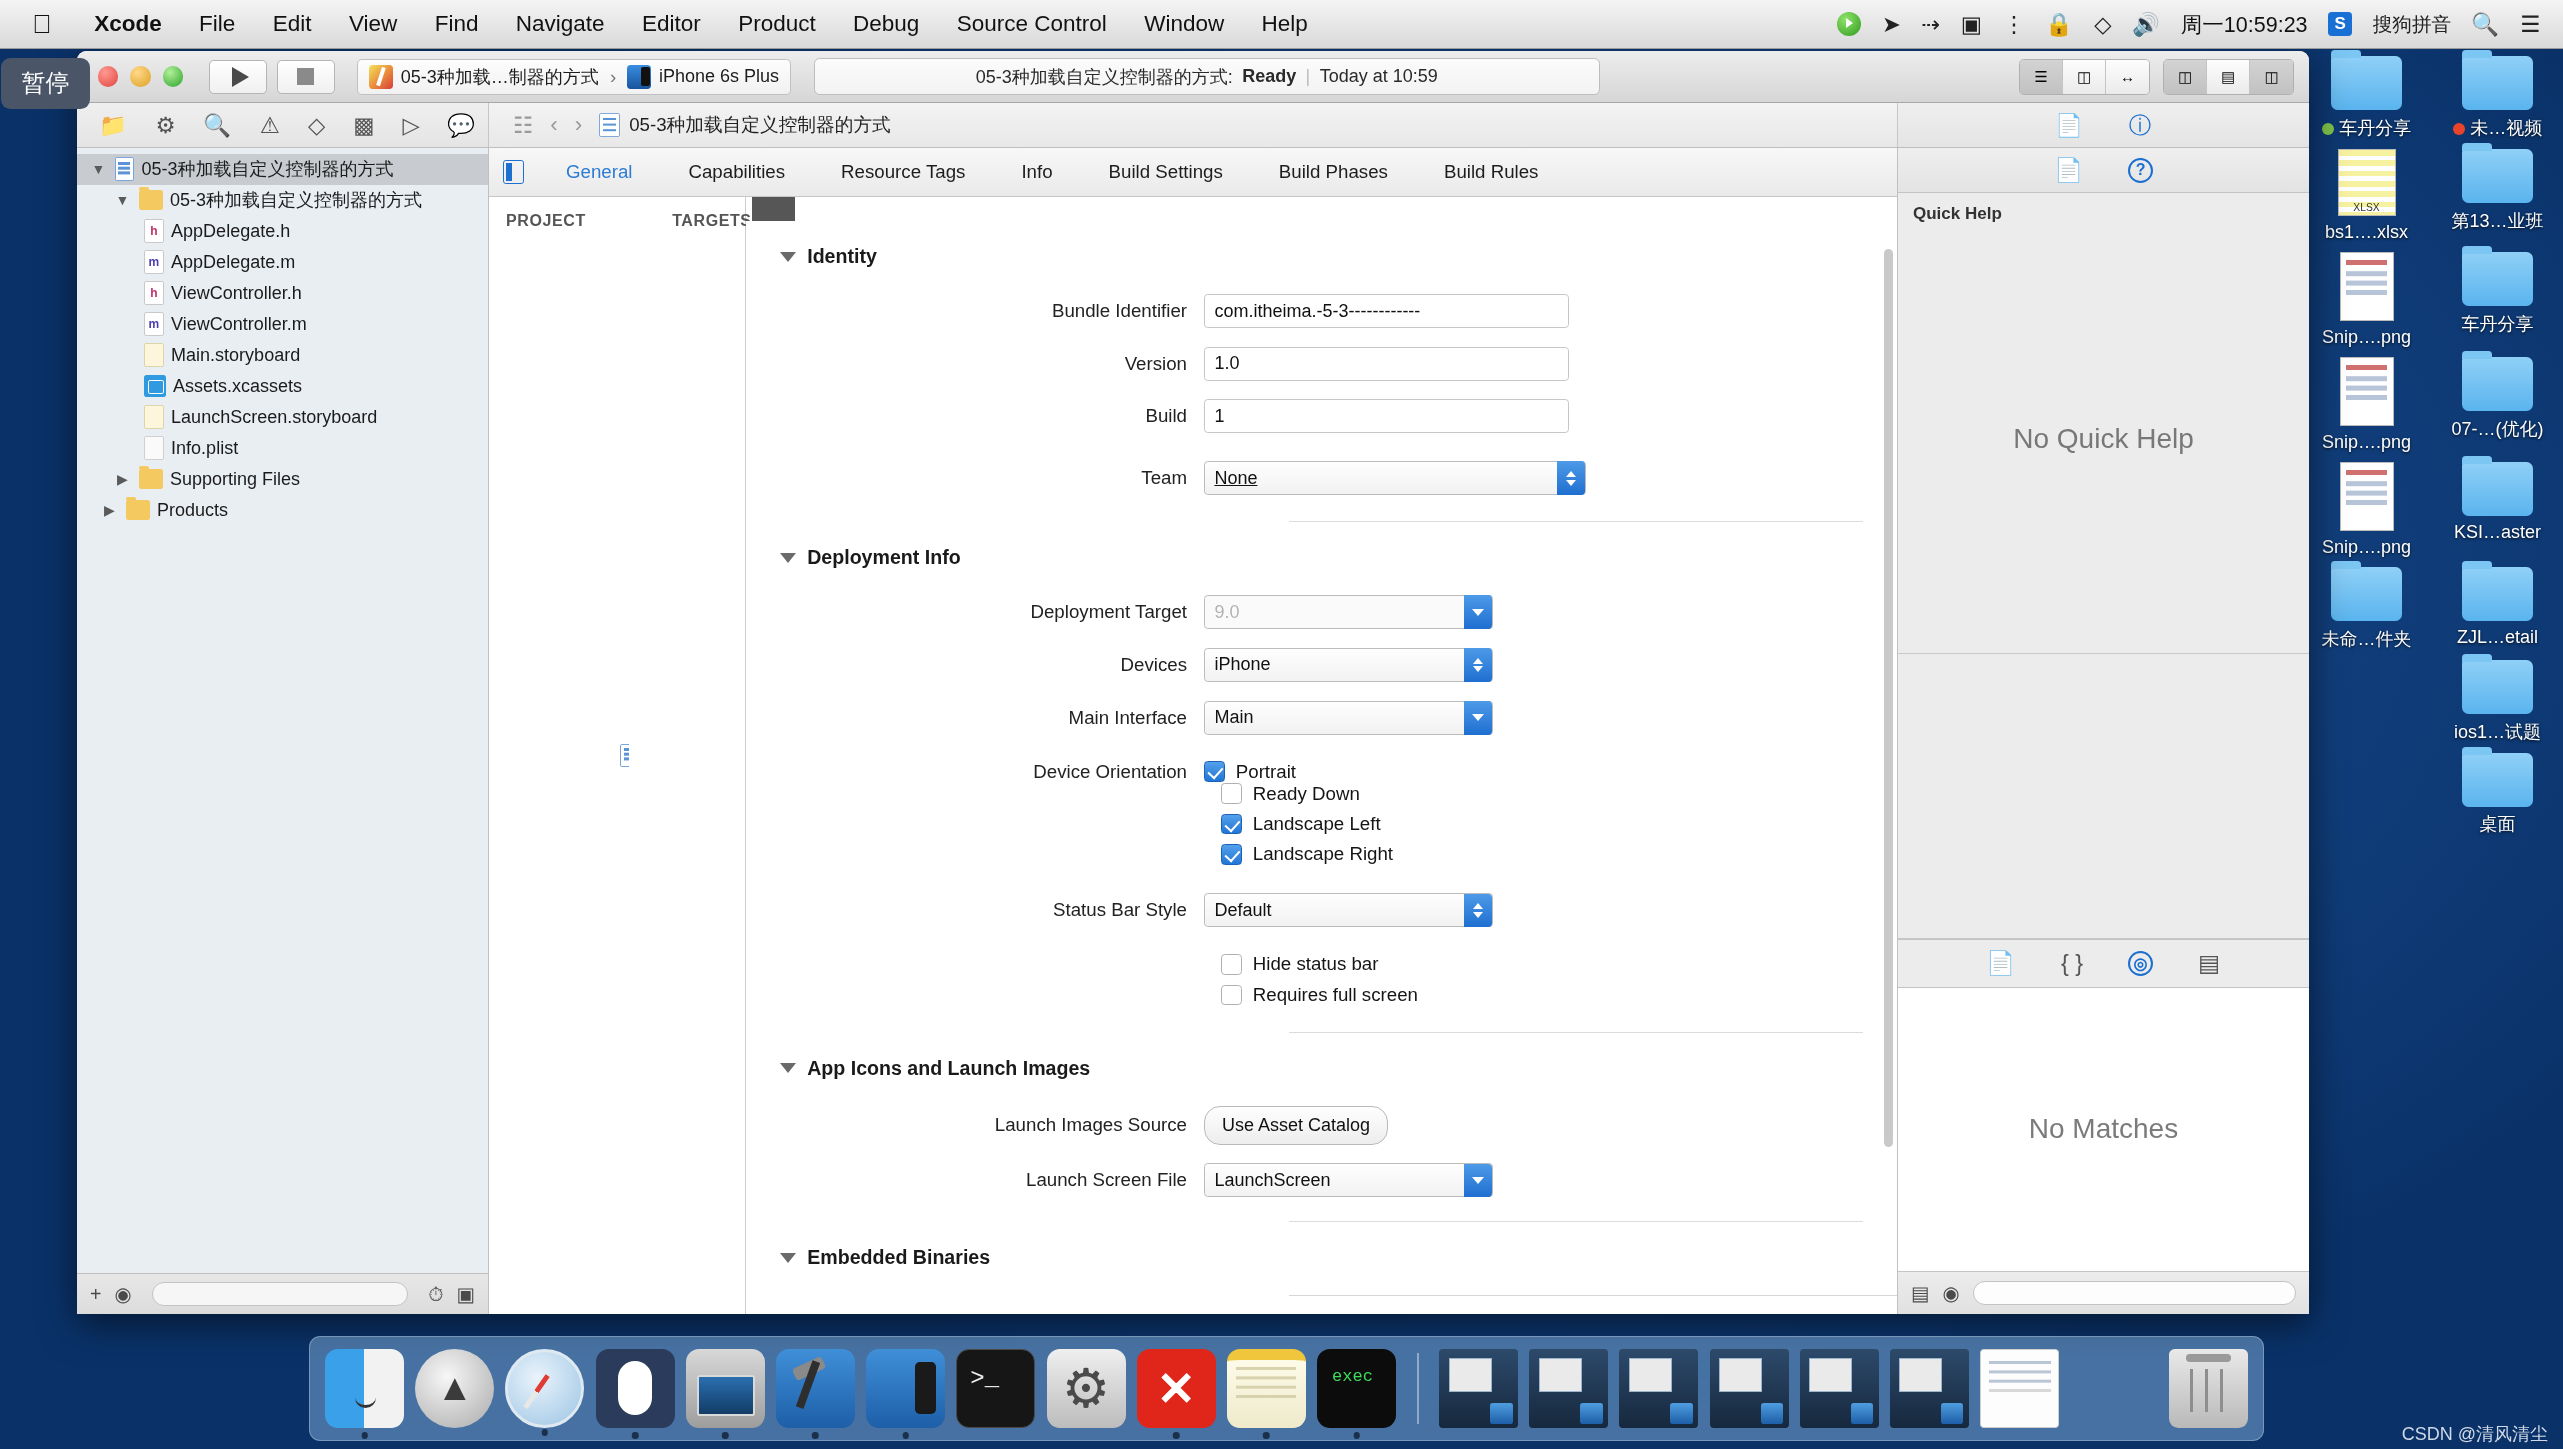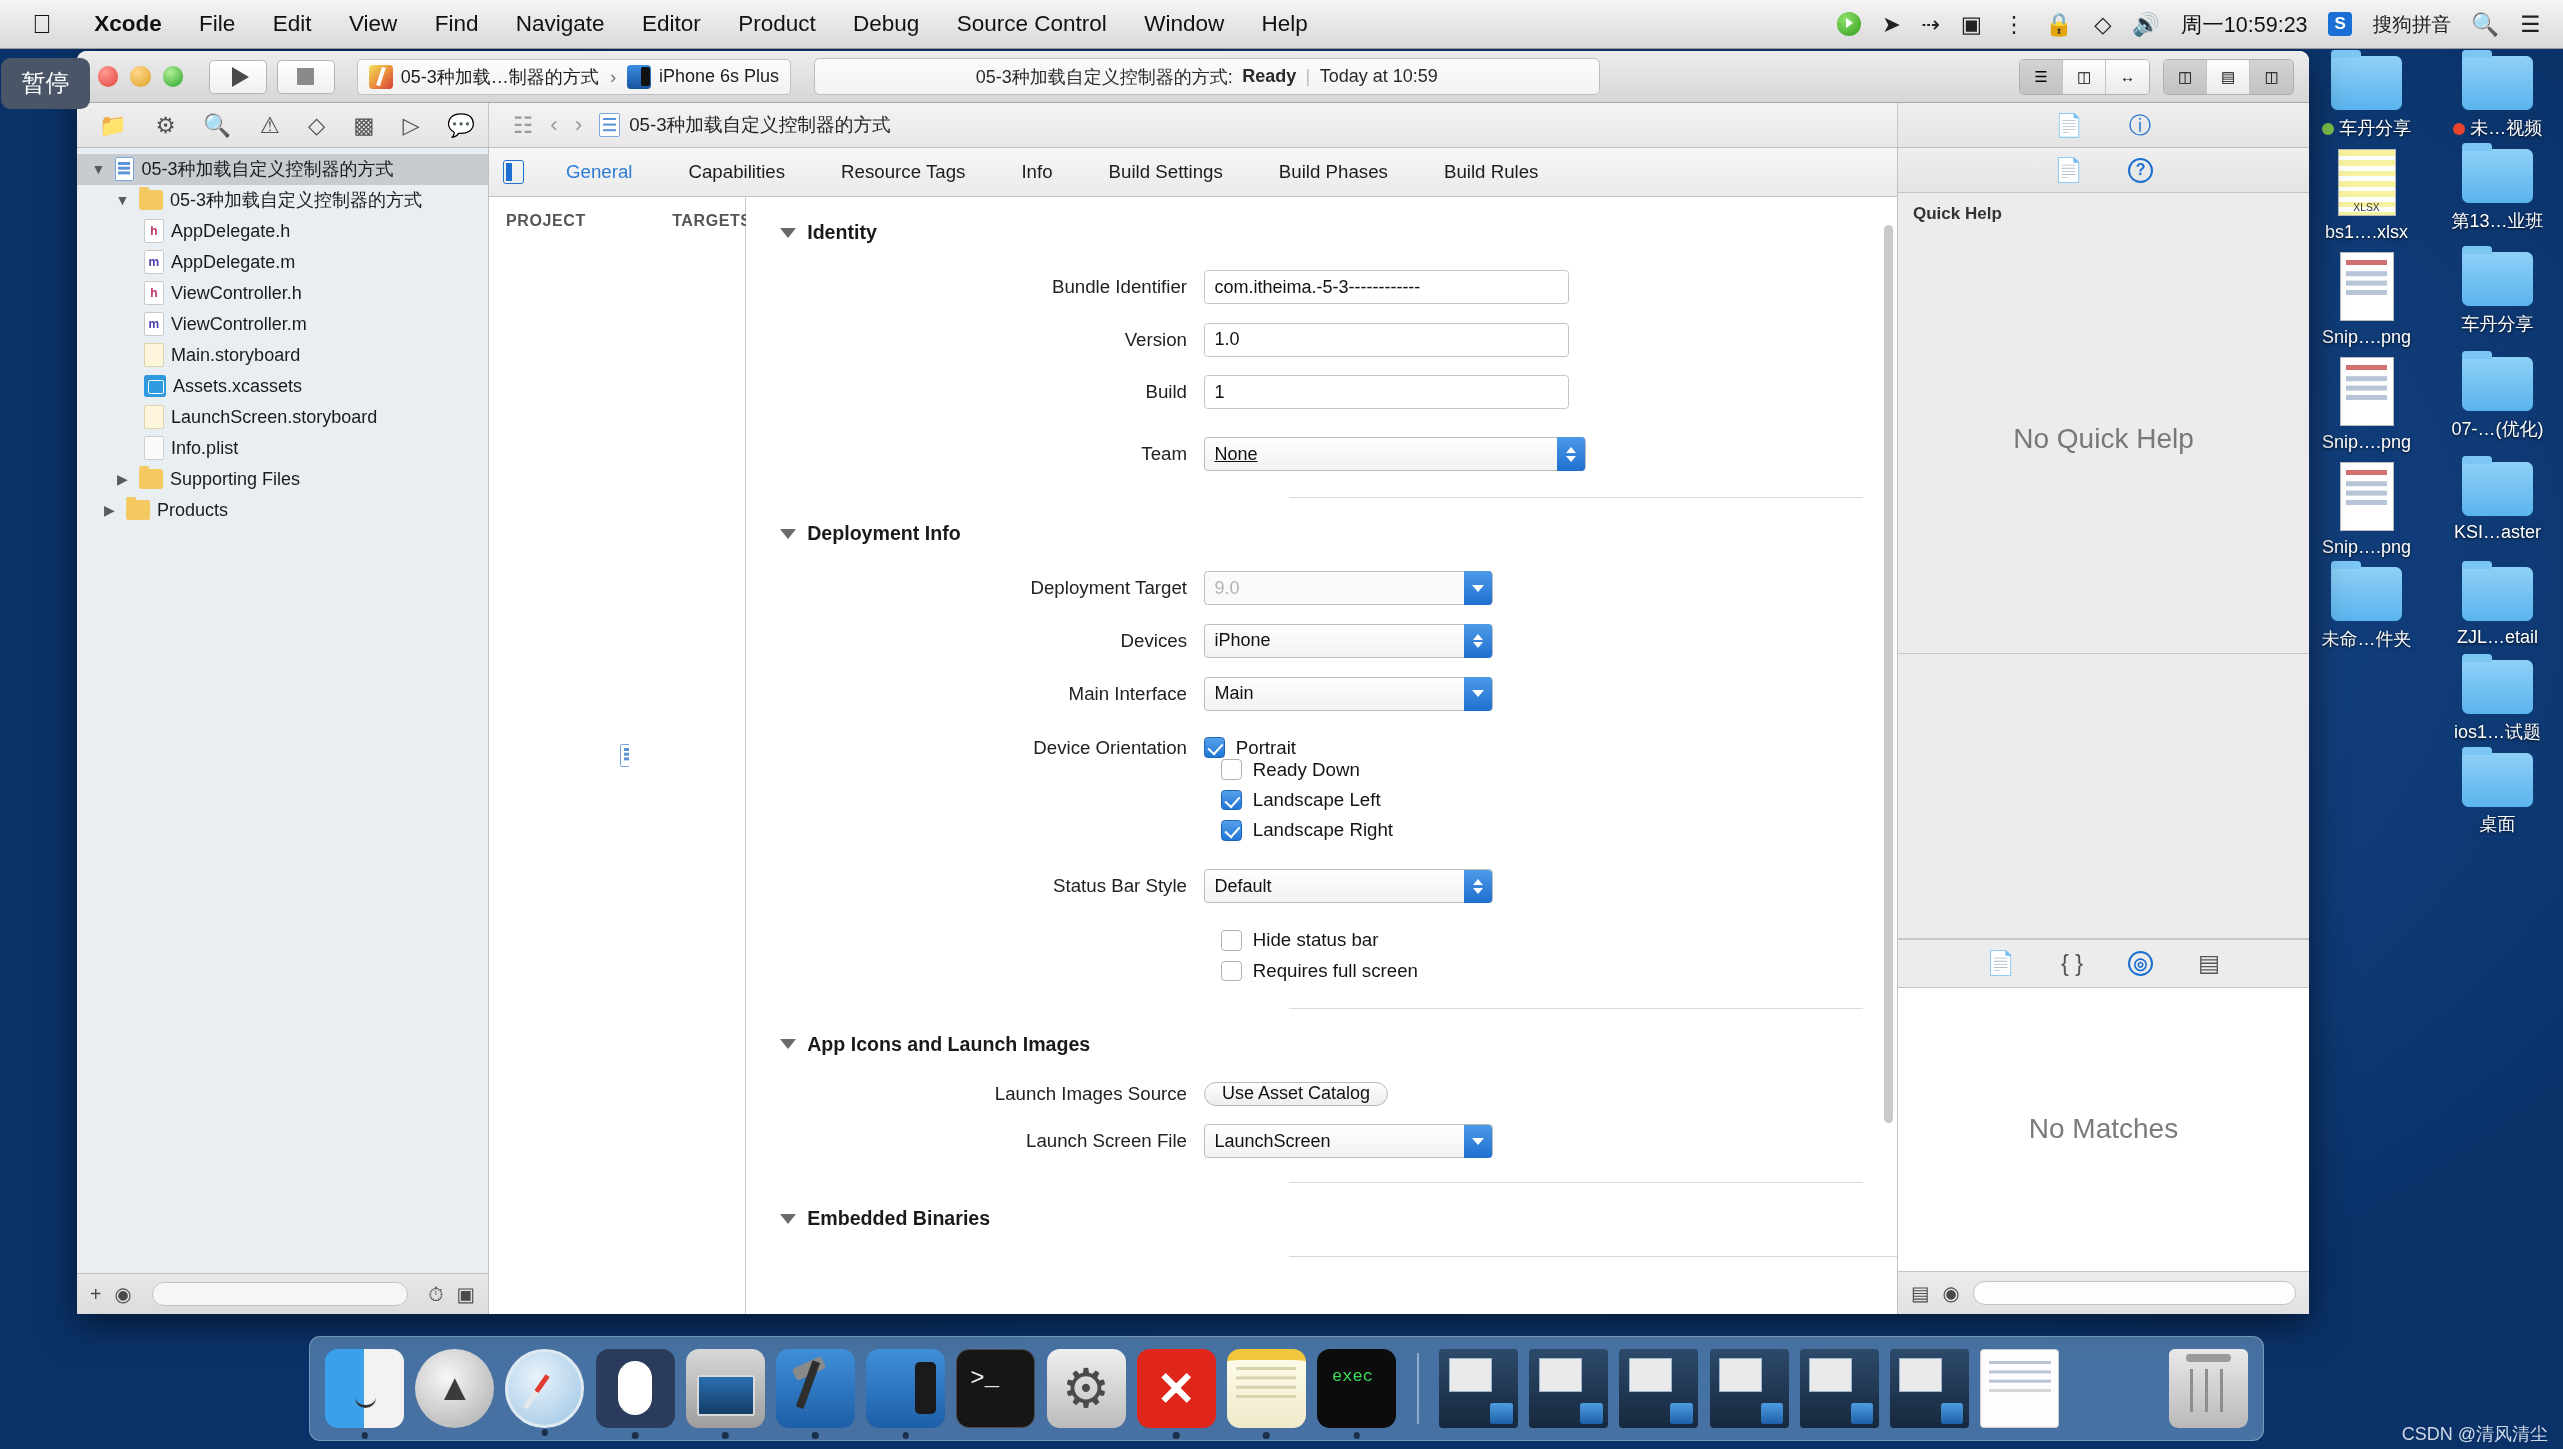--- a/index.html
+++ b/index.html
@@ -148,21 +148,21 @@
   .etab.active{color:#2c7bd4;}
   #ed-split{flex:1;display:flex;min-height:0;}
   #proj-list{width:257px;background:#fff;border-right:0.9px solid #cfcfcf;display:flex;}
   .pl-head{font-size:16px;font-weight:bold;color:#555;letter-spacing:0.6px;padding:15px 0 7.5px 17px;}
   .pl-row{display:flex;align-items:center;gap:9.4px;padding:7.5px 9.4px 7.5px 34px;font-size:17px;color:#1d1d1d;white-space:nowrap;overflow:hidden;}
   .pl-row.sel{background:#565656;color:#fff;}
   .pl-div{height:0.9px;background:#dcdcdc;margin:5.6px 13px;}
   #pl-footer{margin-top:auto;height:43px;border-top:0.9px solid #d0d0d0;background:linear-gradient(#f0f0f0,#e4e4e4);display:flex;align-items:center;padding:0 11.2px;gap:15px;font-size:20.6px;color:#4a4a4a;}
   .pl-filter{flex:1;height:24px;background:#fdfdfd;border:0.9px solid #c3c3c3;border-radius:12px;margin-left:7.5px;}
 
-  #gen-pane{flex:1;overflow:hidden;position:relative;background:#fff;padding:0;}
+  #gen-pane{flex:1;overflow:hidden;position:relative;background:#fff;padding:0;margin-top:24px;}
   #gen-inner{padding:24px 0 0 0;}
   .sec-head{display:flex;align-items:center;gap:11.2px;padding:0 0 0 34px;font-size:19.6px;font-weight:bold;color:#1a1a1a;margin-bottom:26px;}
   .tri{width:0;height:0;border-left:8.4px solid transparent;border-right:8.4px solid transparent;border-top:10.3px solid #6a6a6a;}
   .frow{display:flex;align-items:center;margin-bottom:18.7px;}
   .flabel{width:458px;text-align:right;padding-right:17px;font-size:18.7px;color:#222;}
   .finput{
     width:313px;height:34px;background:#fff;border:0.9px solid #c6c6c6;border-radius:3.7px;
     display:flex;align-items:center;padding:0 9.4px;font-size:18px;color:#111;
   }
   .fsel{
@@ -186,21 +186,21 @@
   .fsel.w390{width:382px;text-decoration:underline;}
   .finput.w390{width:365px;}
   .cbrow{display:flex;align-items:center;gap:11.2px;margin-bottom:8.4px;}
   .cb{width:20.6px;height:20.6px;border:0.9px solid #b0b0b0;border-radius:3.7px;background:#fff;flex:0 0 20.6px;}
   .cb.on{background:linear-gradient(#54a0ea,#2176d6);border-color:#1b63b8;position:relative;}
   .cb.on:after{content:"";position:absolute;left:5.6px;top:1.9px;width:6.5px;height:12px;border:solid #fff;border-width:0 2.8px 2.8px 0;transform:rotate(42deg);}
   .cbtxt{font-size:18.7px;color:#151515;}
   .cb-offset{padding-left:475px;}
   .divider{height:0.9px;background:#dcdcdc;margin:26px 34px 24px 543px;}
   .btn-asset{
-    height:24px;padding:0 17px;background:linear-gradient(#fefefe,#ededed);
+    height:39px;padding:0 17px;background:linear-gradient(#fefefe,#ededed);
     border:0.9px solid #b9b9b9;border-radius:16px;display:flex;align-items:center;font-size:18px;color:#111;
   }
   .circ-arrow{width:22.5px;height:22.5px;border:1.9px solid #5b5b5b;border-radius:50%;margin-left:17px;position:relative;}
   .circ-arrow:after{content:"";position:absolute;left:8.4px;top:-2.8px;width:7.5px;height:7.5px;border-left:1.9px solid #5b5b5b;border-top:1.9px solid #5b5b5b;transform:rotate(45deg);background:#fff;}
   .eb-box{margin:24px 0 0 543px;width:1076px;border-top:0.9px solid #d7d7d7;border-bottom:0.9px solid #d7d7d7;height:90px;display:flex;align-items:center;justify-content:center;color:#8c8c8c;font-size:18.7px;}
   #gen-scroll{position:absolute;right:3.7px;top:28px;width:9.4px;height:898px;background:#c9c9c9;border-radius:4.7px;}
 
   
   #inspector{width:412px;background:#ececec;border-left:0.9px solid #c0c0c0;display:flex;flex-direction:column;}
   .ins-toolbar{height:45px;background:linear-gradient(#efefef,#e3e3e3);border-bottom:0.9px solid #c4c4c4;display:flex;align-items:center;justify-content:center;gap:45px;}

